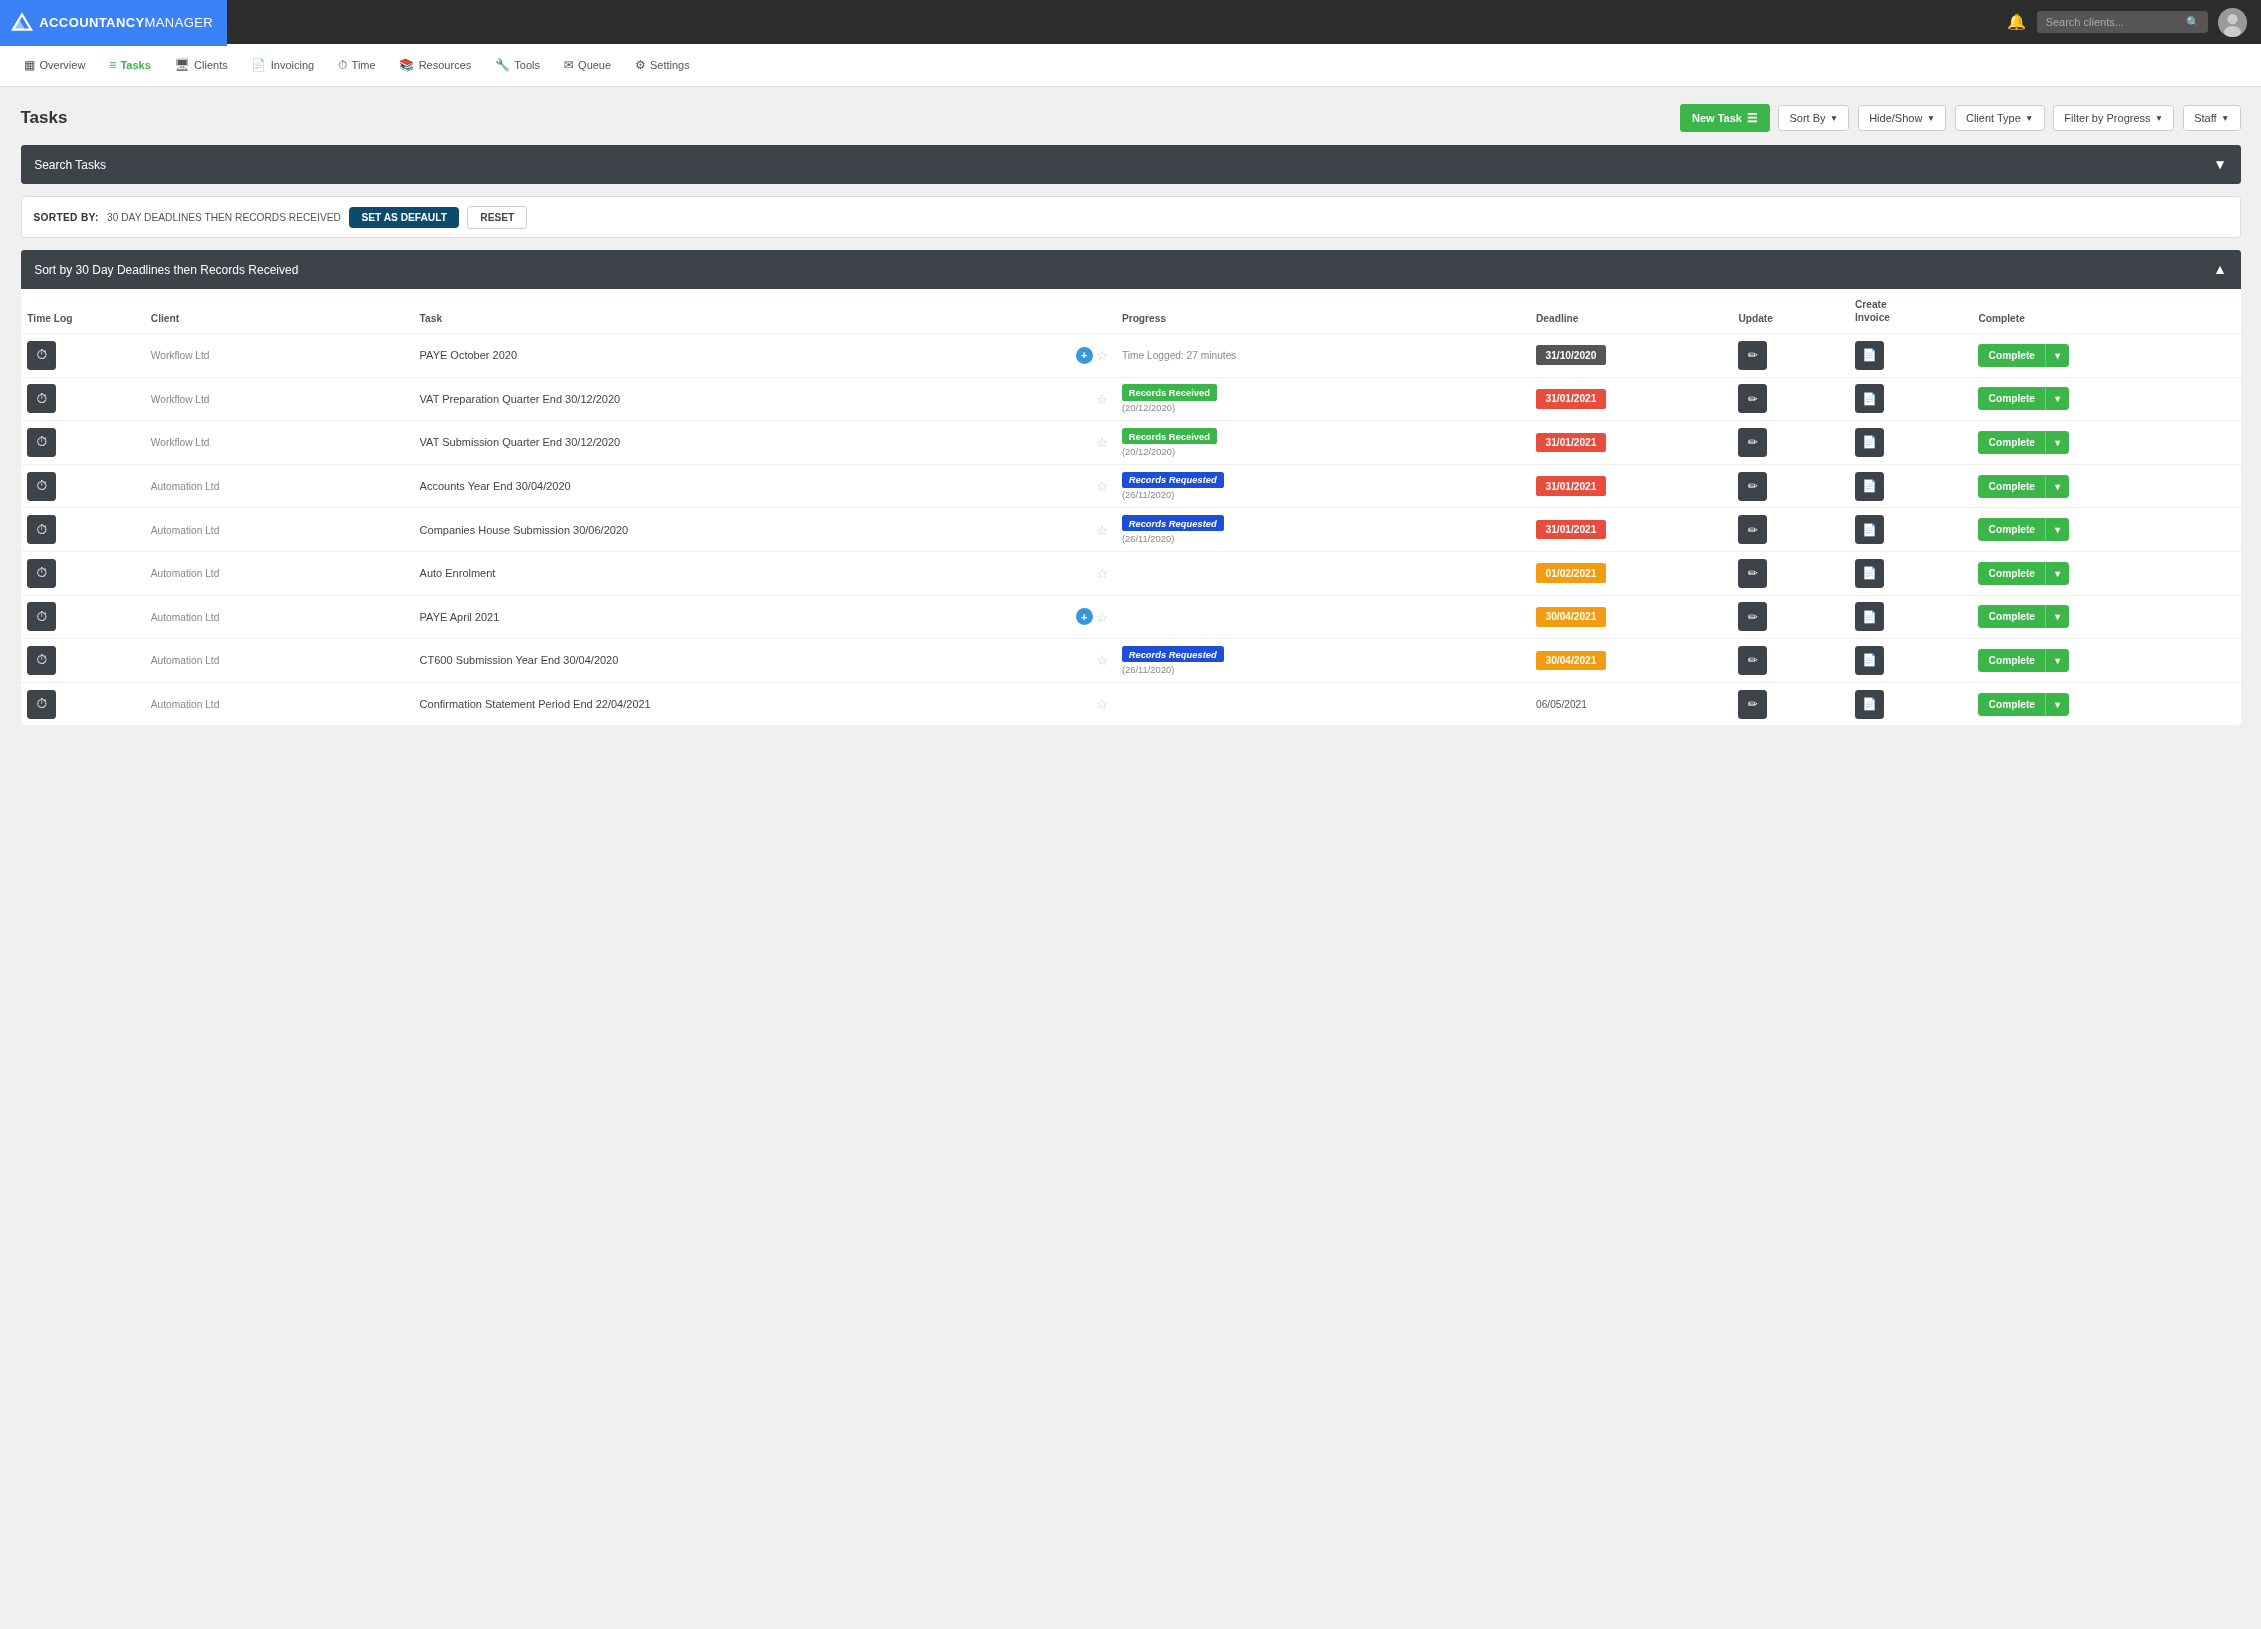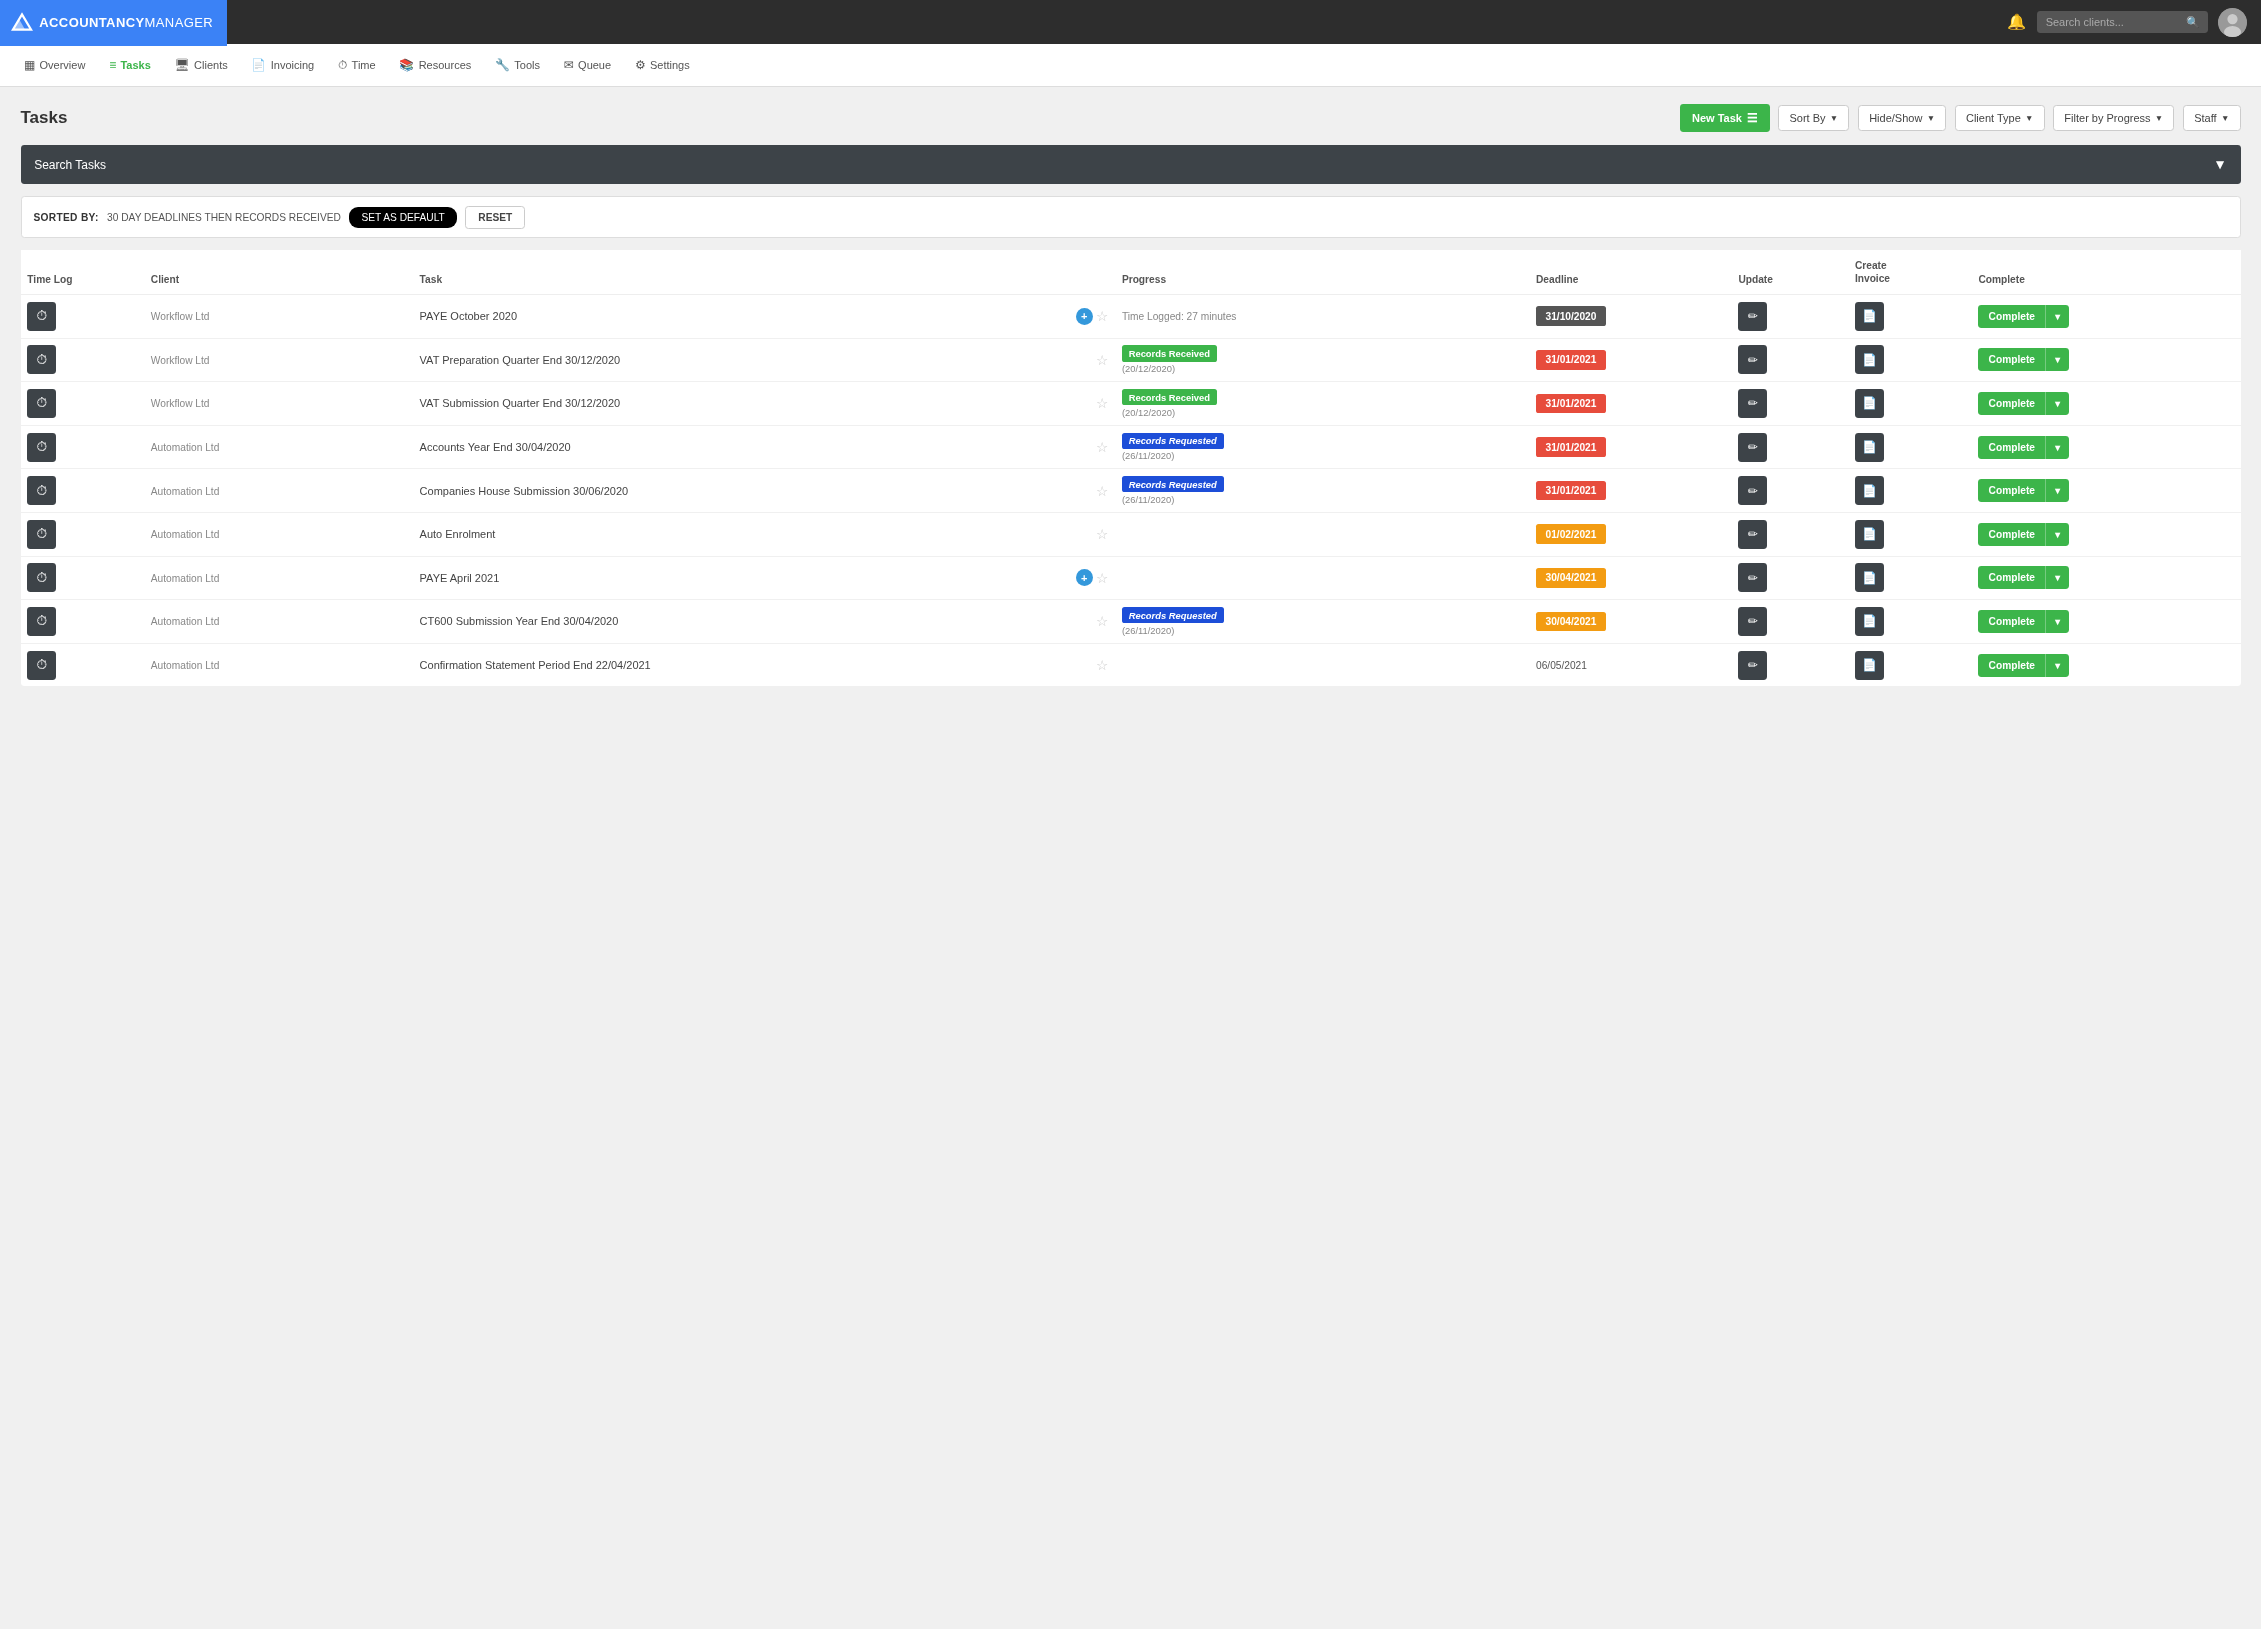--- a/index.html
+++ b/index.html
@@ -37,21 +37,21 @@
 
     
     .search-panel { background: #3d4348; border-radius: 3.4px; padding: 12px 13.7px; display: flex; align-items: center; justify-content: space-between; margin-bottom: 12px; cursor: pointer; }
     .search-panel-title { color: white; font-size: 12px; font-weight: 500; }
     .chevron { color: white; font-size: 13.7px; }
 
     
     .sort-bar { background: white; border: 0.9px solid #ddd; border-radius: 3.4px; padding: 8.5px 12px; display: flex; align-items: center; gap: 8.5px; margin-bottom: 12px; font-size: 10.2px; }
     .sort-label { color: #333; font-weight: 700; text-transform: uppercase; letter-spacing: 0.3px; }
     .sort-value { color: #555; }
-    .btn-set-default { background: #000000; color: white; border: none; padding: 5.1px 12px; border-radius: 9px; cursor: pointer; font-size: 10.2px; font-weight: 400; text-transform: uppercase; }
+    .btn-set-default { background: #0c4a6e; color: white; border: none; padding: 5.1px 12px; border-radius: 4px; cursor: pointer; font-size: 10.2px; font-weight: 700; text-transform: uppercase; }
     .btn-reset { background: white; color: #444; border: 0.9px solid #ccc; padding: 5.1px 12px; border-radius: 3.4px; cursor: pointer; font-size: 10.2px; font-weight: 600; text-transform: uppercase; }
 
     
     .sort-section-header { background: #3d4348; border-radius: 3.4px 3.4px 0 0; padding: 12px 13.7px; display: flex; align-items: center; justify-content: space-between; }
     .sort-section-title { color: white; font-size: 12px; font-weight: 500; }
     .chevron-up { color: white; font-size: 13.7px; }
 
     
     .table-container { background: white; border-radius: 0 0 3.4px 3.4px; overflow: hidden; }
     table { width: 100%; border-collapse: collapse; }
@@ -210,20 +210,24 @@
   </div>
 
   <div class="sort-bar">
     <span class="sort-label">SORTED BY:</span>
     <span class="sort-value">30 DAY DEADLINES THEN RECORDS RECEIVED</span>
     <button class="btn-set-default">SET AS DEFAULT</button>
     <button class="btn-reset">RESET</button>
   </div>
 
   <div>
+    <div class="sort-section-header">
+      <span class="sort-section-title">Sort by 30 Day Deadlines then Records Received</span>
+      <span class="chevron-up">▲</span>
+    </div>
     <div class="table-container">
       <table>
         <thead>
           <tr>
             <th class="col-timelog">
               <span>Time Log</span>
             </th>
             <th class="col-client">Client</th>
             <th class="col-task">Task</th>
             <th class="col-progress">Progress</th>

